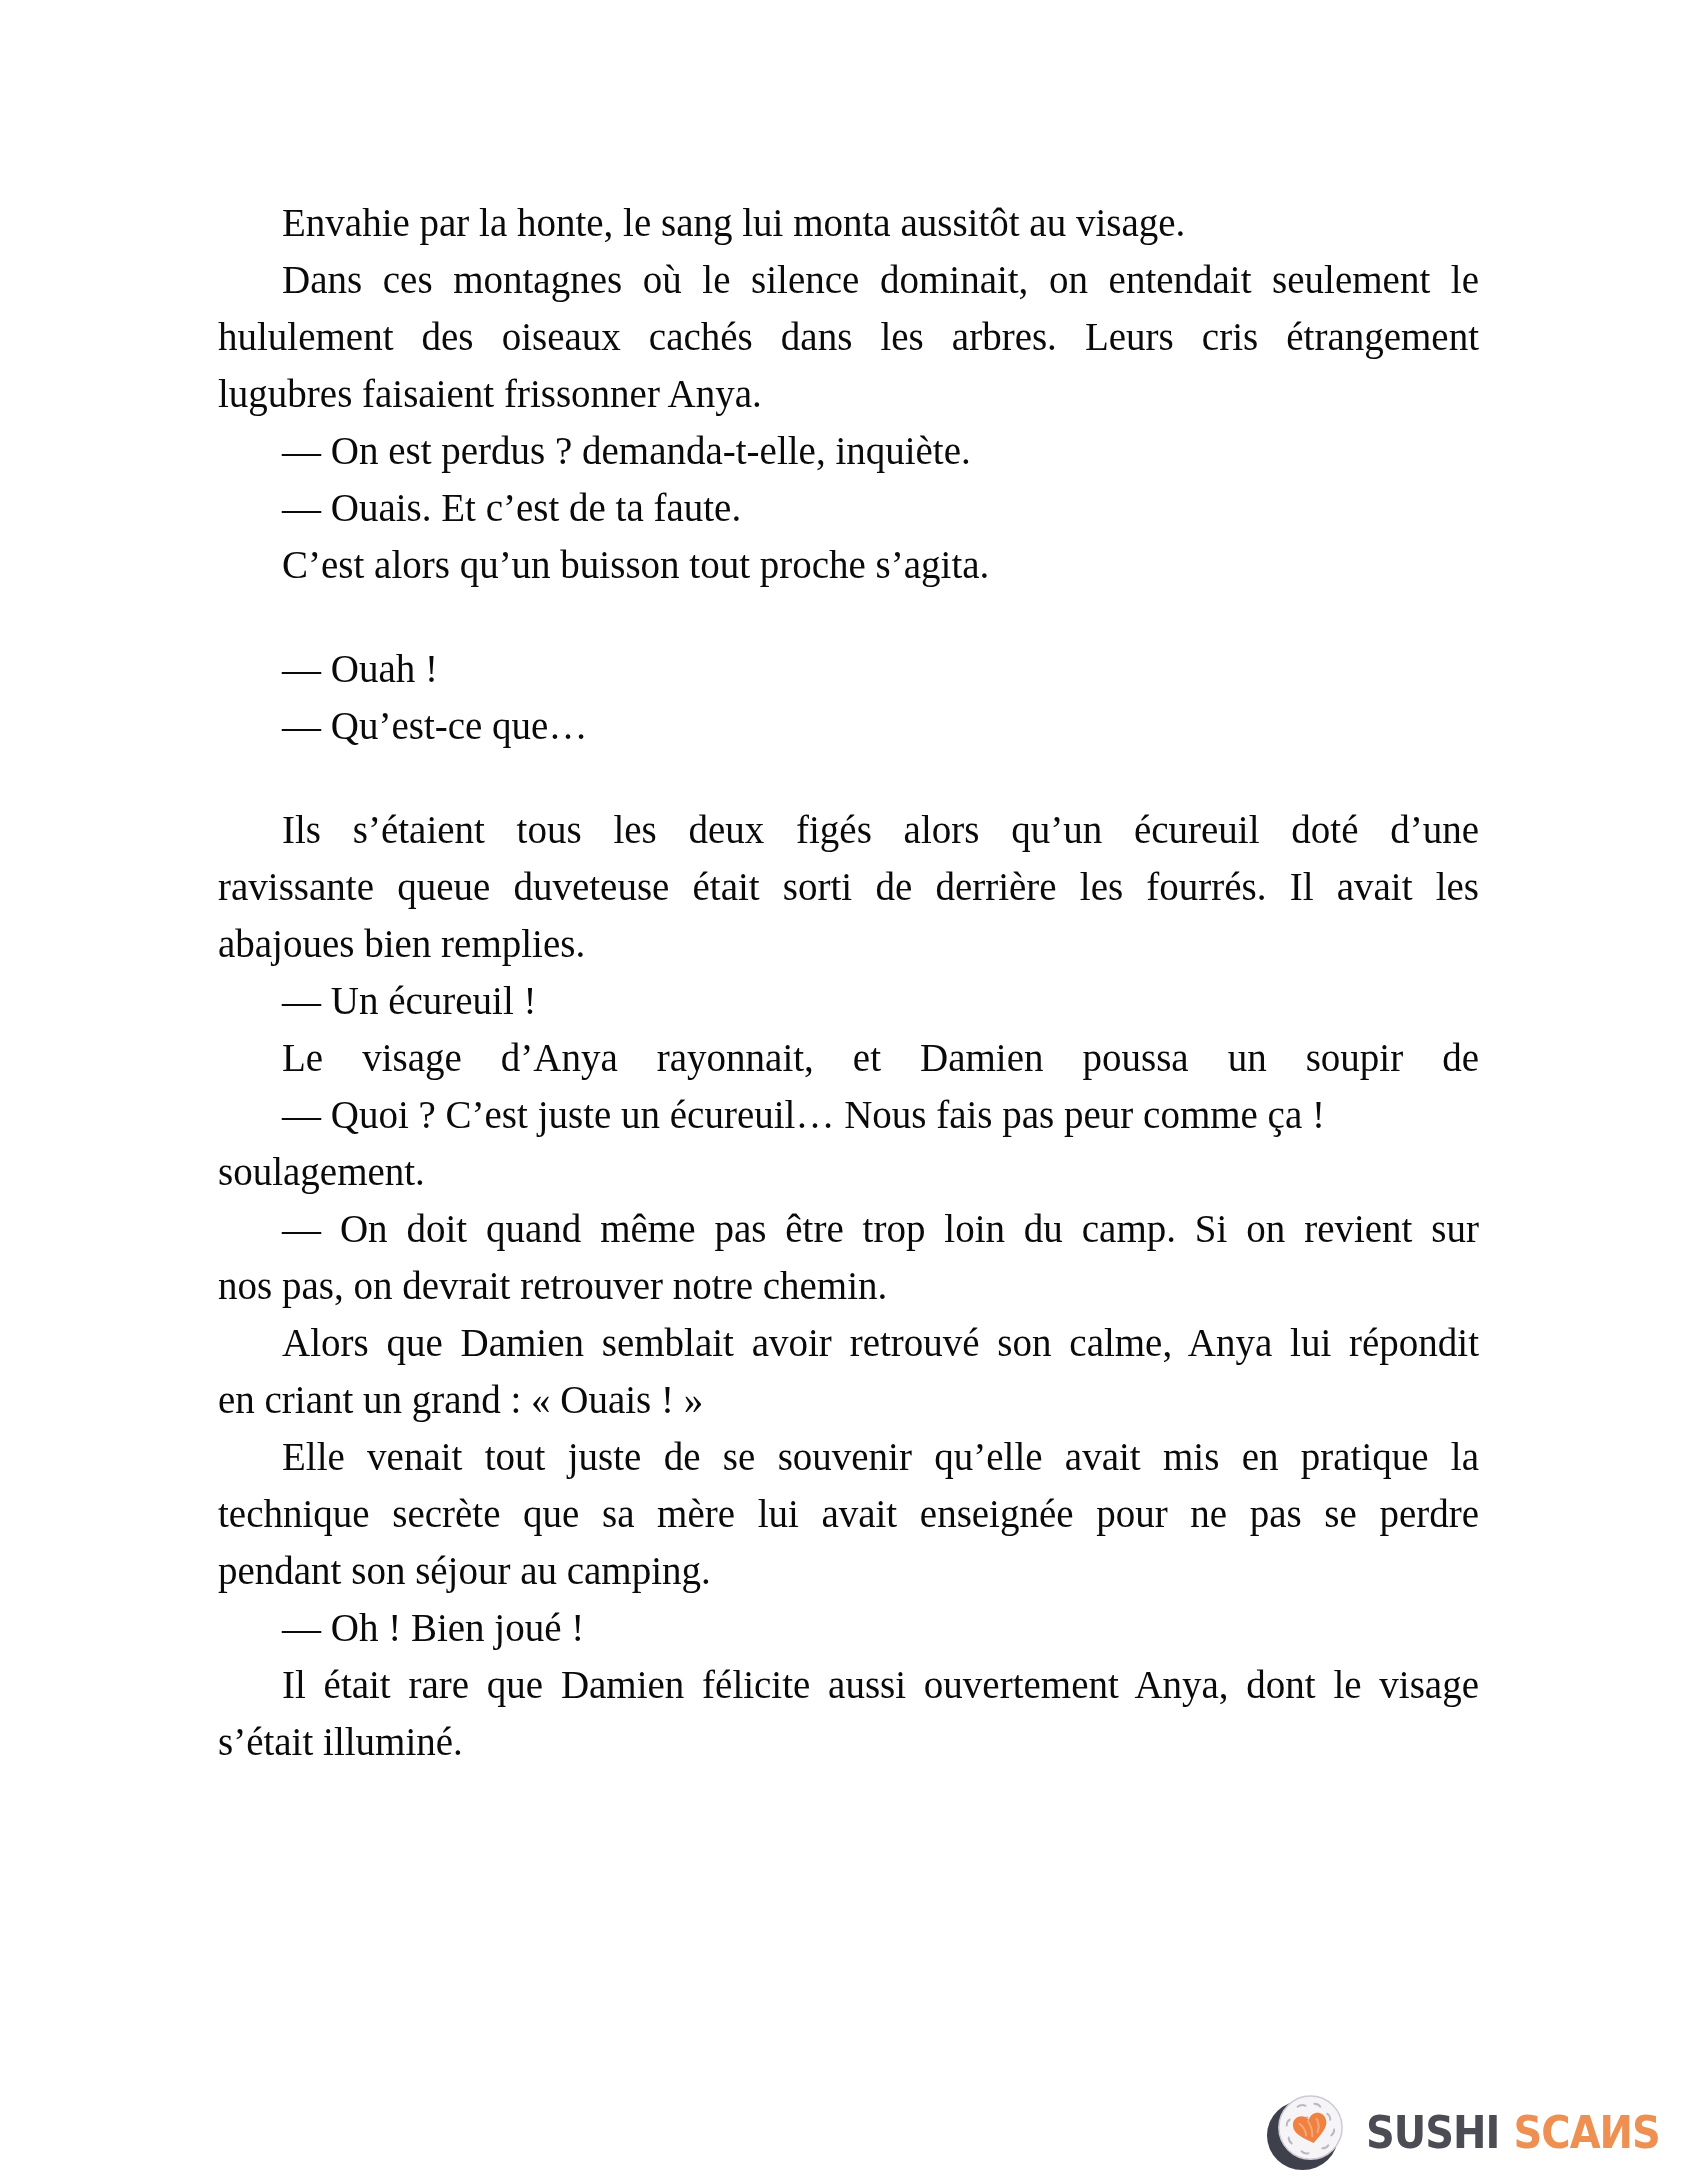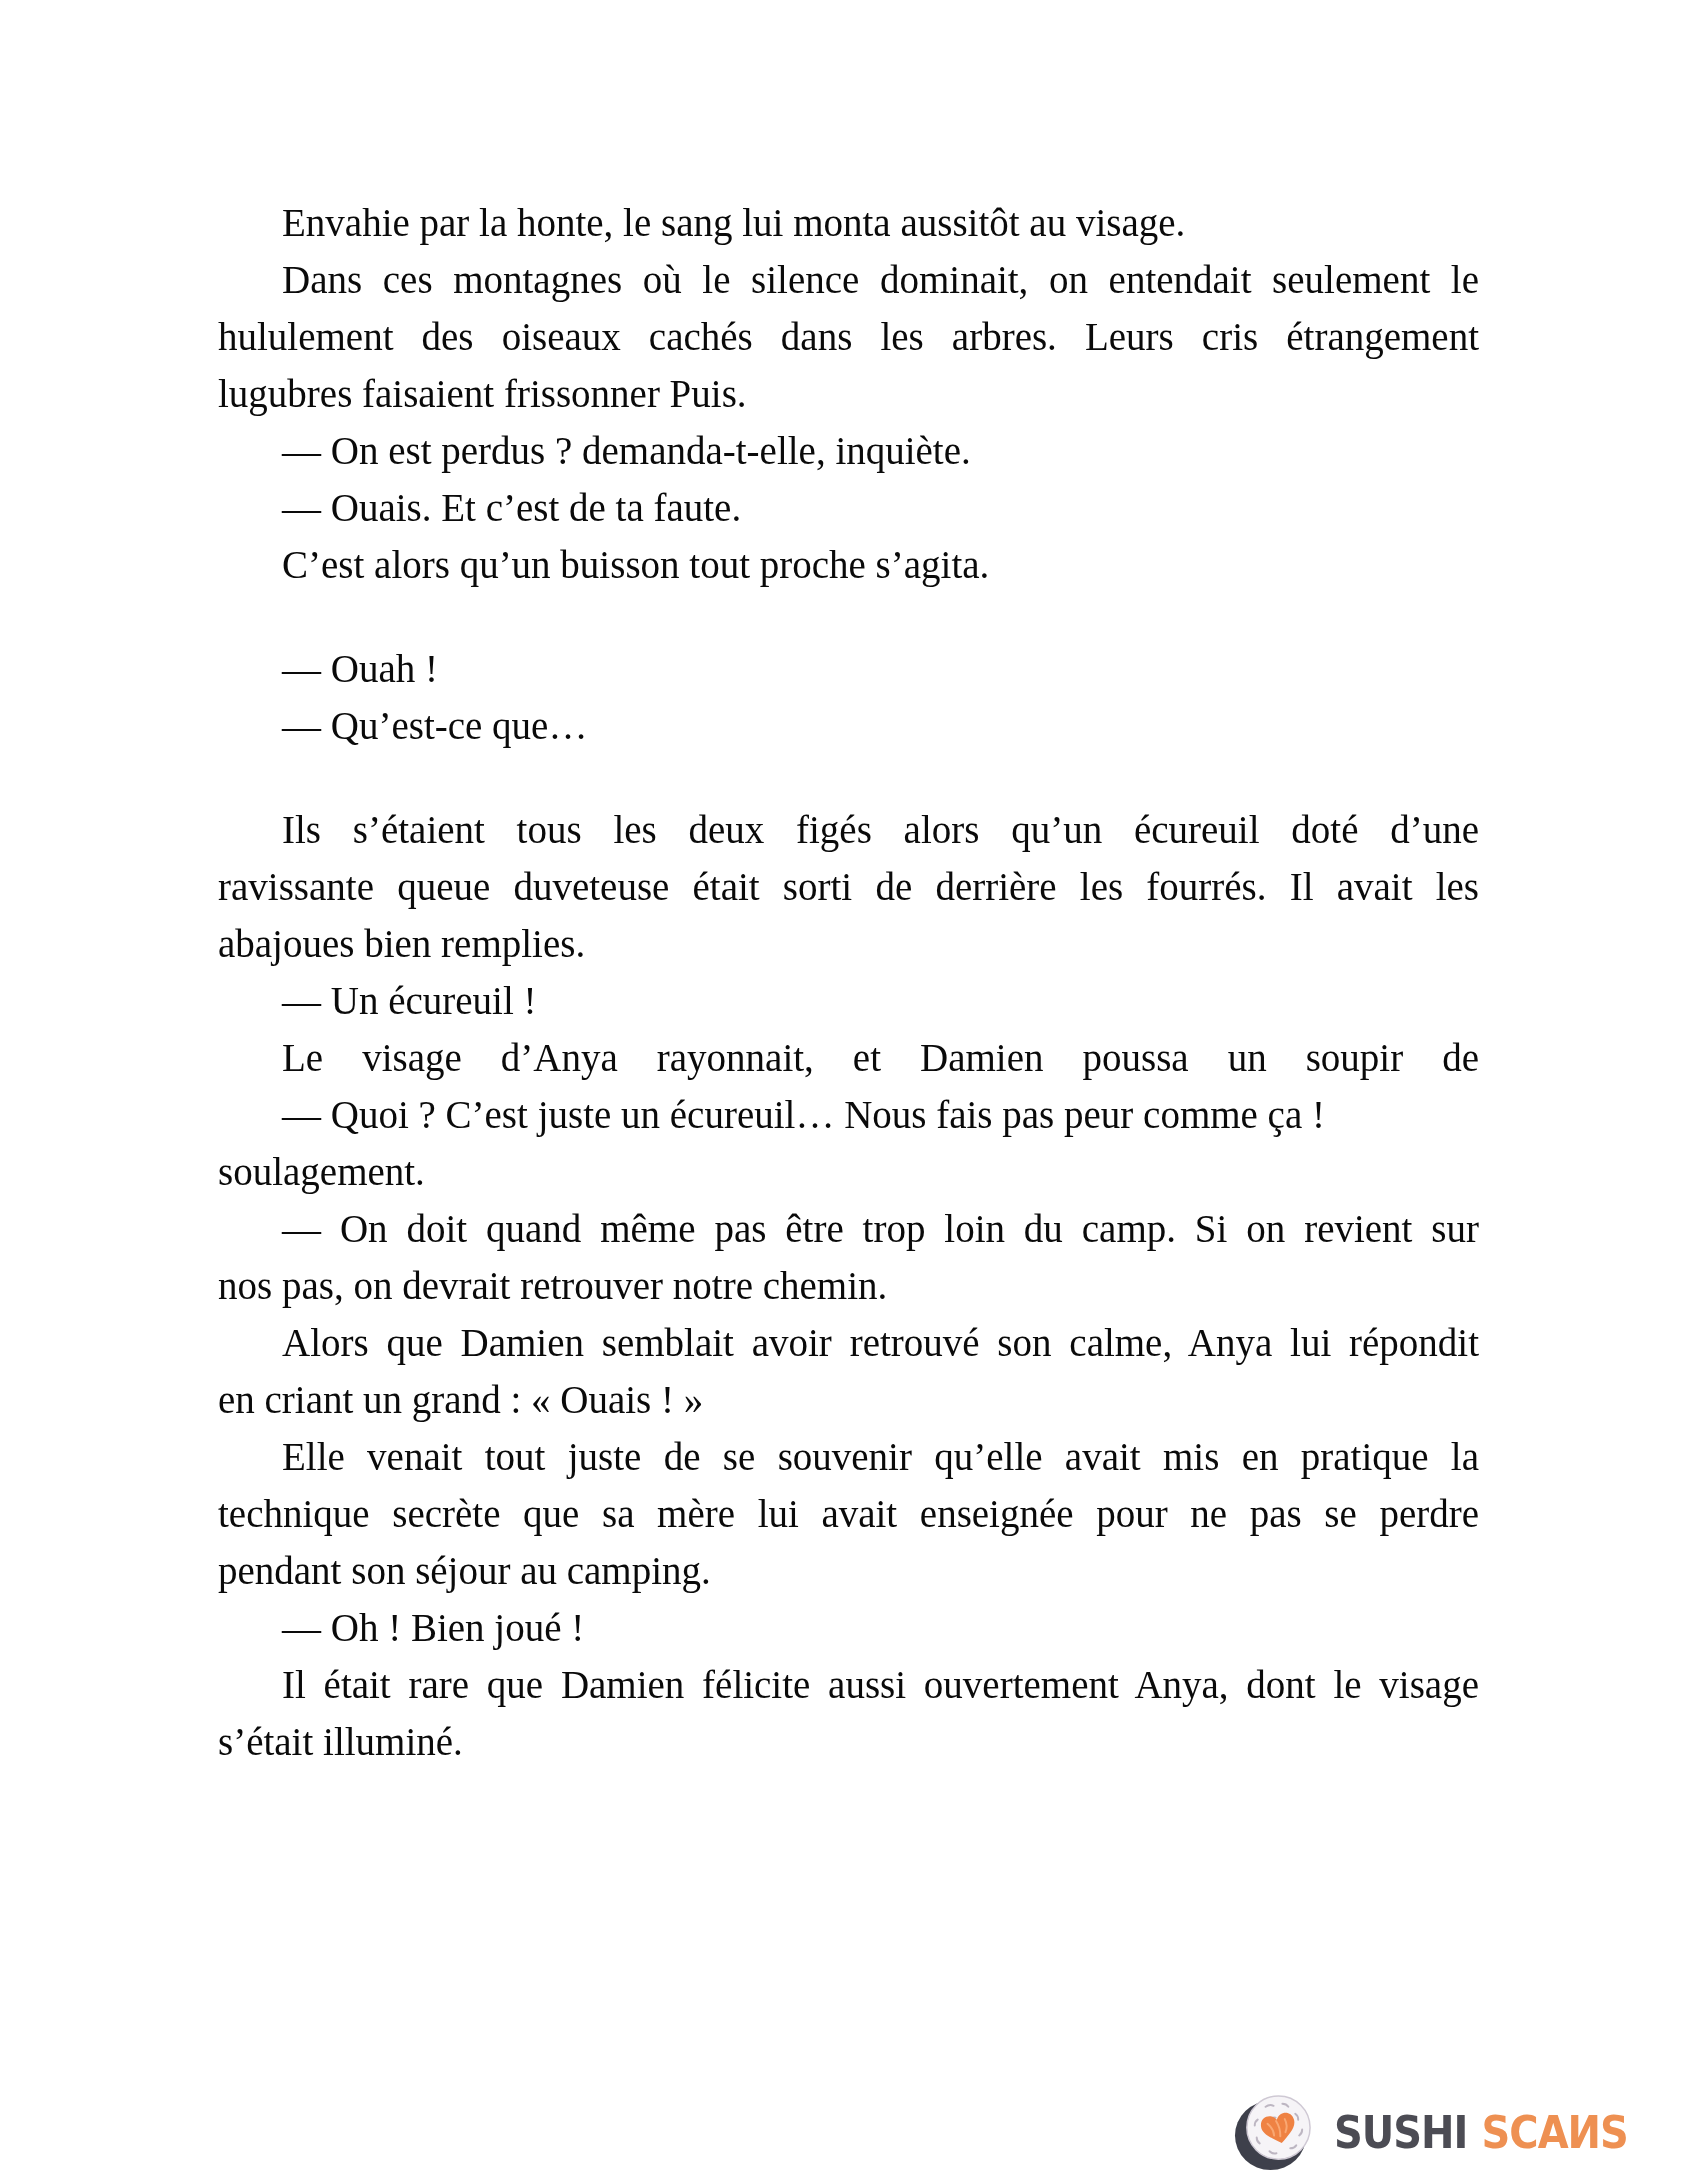--- a/index.html
+++ b/index.html
@@ -33,21 +33,21 @@
     text-align-last: left;
   }
   .line.first {
     text-indent: 64px;
   }
   .vgap {
     height: 47px;
   }
   .footer-logo {
     position: absolute;
-    left: 1233px;
+    left: 1265px;
     top: 2089px;
     height: 85px;
     display: flex;
     align-items: center;
   }
   .footer-logo svg {
     display: block;
   }
   .brand-words {
     display: flex;
@@ -64,21 +64,21 @@
 </style>
 </head>
 <body>
 
 <div class="page">
 
   <div class="text-block">
       <div class="line first last">Envahie par la honte, le sang lui monta aussitôt au visage.</div>
       <div class="line first">Dans ces montagnes où le silence dominait, on entendait seulement le</div>
       <div class="line">hululement des oiseaux cachés dans les arbres. Leurs cris étrangement</div>
-      <div class="line last">lugubres faisaient frissonner Puis.</div>
+      <div class="line last">lugubres faisaient frissonner Anya.</div>
       <div class="line first last">— On est perdus ? demanda-t-elle, inquiète.</div>
       <div class="line first last">— Ouais. Et c’est de ta faute.</div>
       <div class="line first last">C’est alors qu’un buisson tout proche s’agita.</div>
       <div class="vgap"></div>
       <div class="line first last">— Ouah !</div>
       <div class="line first last">— Qu’est-ce que…</div>
       <div class="vgap"></div>
       <div class="line first">Ils s’étaient tous les deux figés alors qu’un écureuil doté d’une</div>
       <div class="line">ravissante queue duveteuse était sorti de derrière les fourrés. Il avait les</div>
       <div class="line last">abajoues bien remplies.</div>

